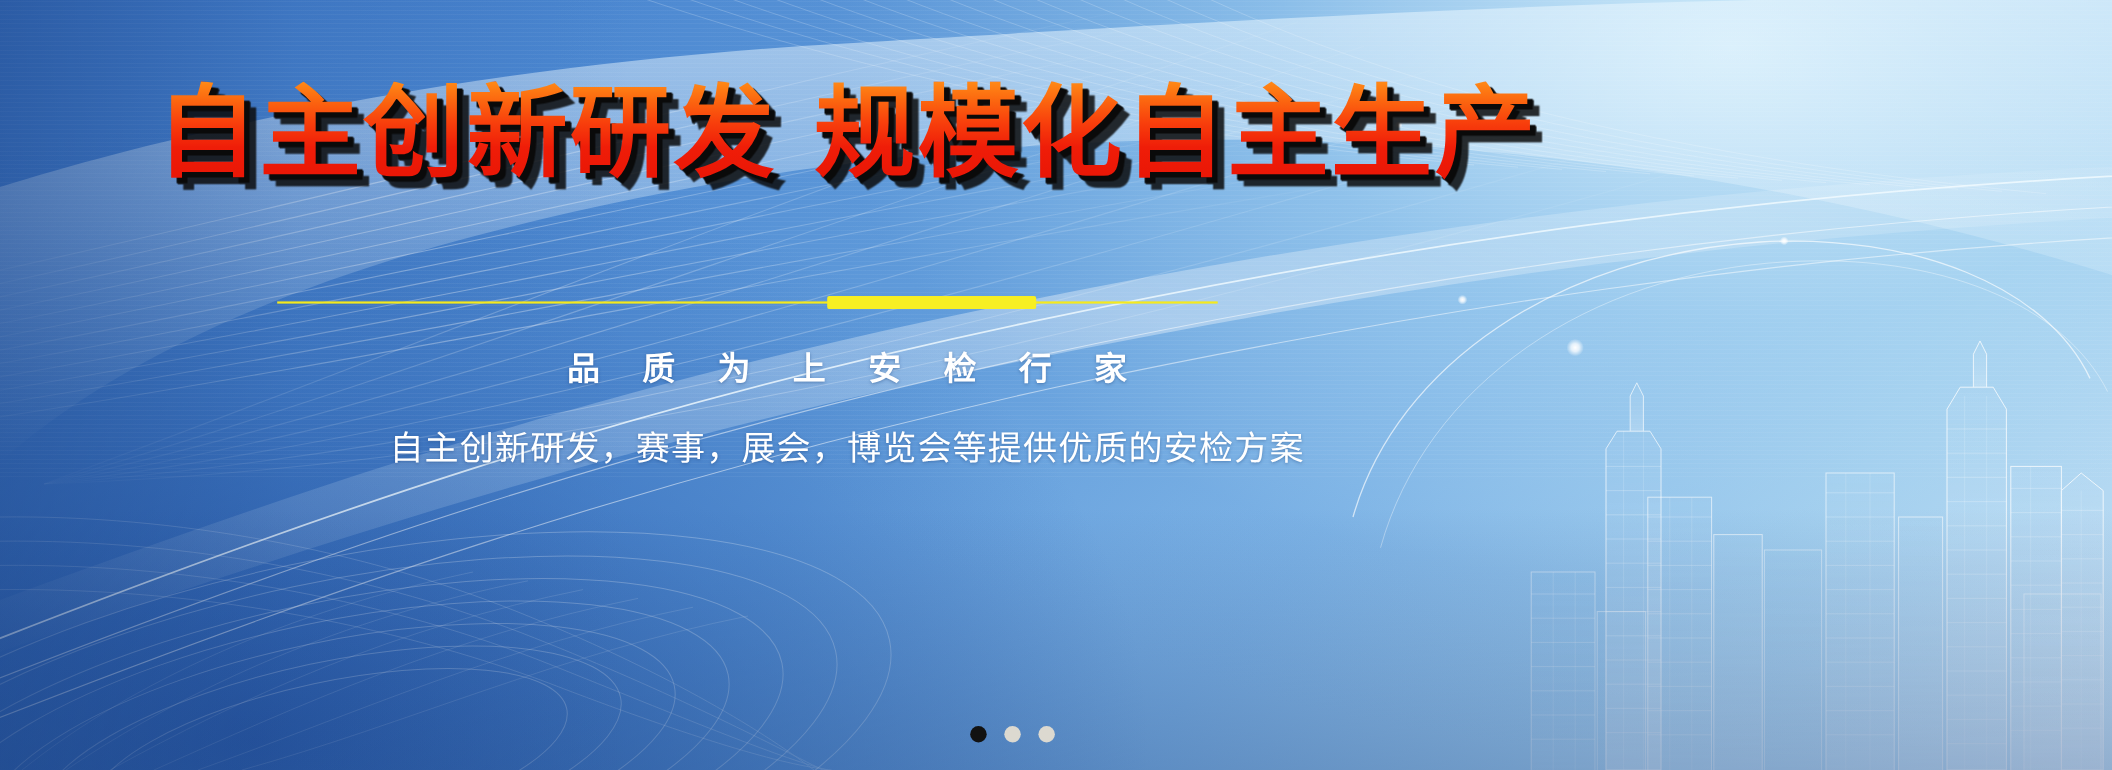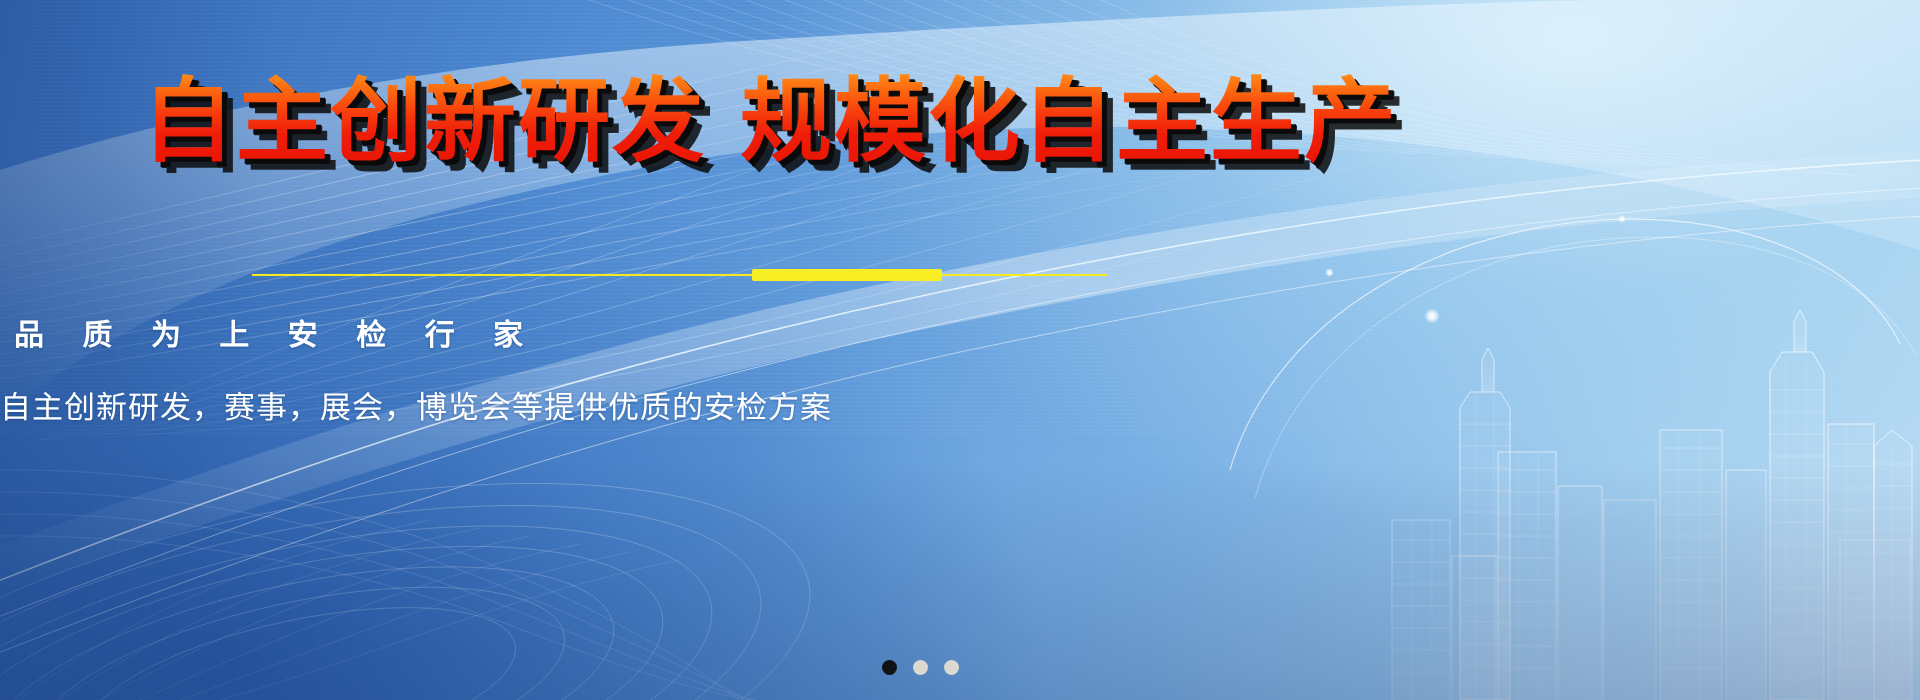--- a/index.html
+++ b/index.html
@@ -123,20 +123,21 @@
     background: #f7ef23;
     border-radius: 2px;
   }
 
   
   .sub-wrap {
     position: absolute;
     top: 310px;
     left: 0;
     width: 1540px;
+    text-align: center;
   }
 
   .sub-primary {
     margin: 0;
     font-size: 30px;
     font-weight: 700;
     color: #ffffff;
     letter-spacing: 14px;
     text-indent: 14px;
     white-space: nowrap;

